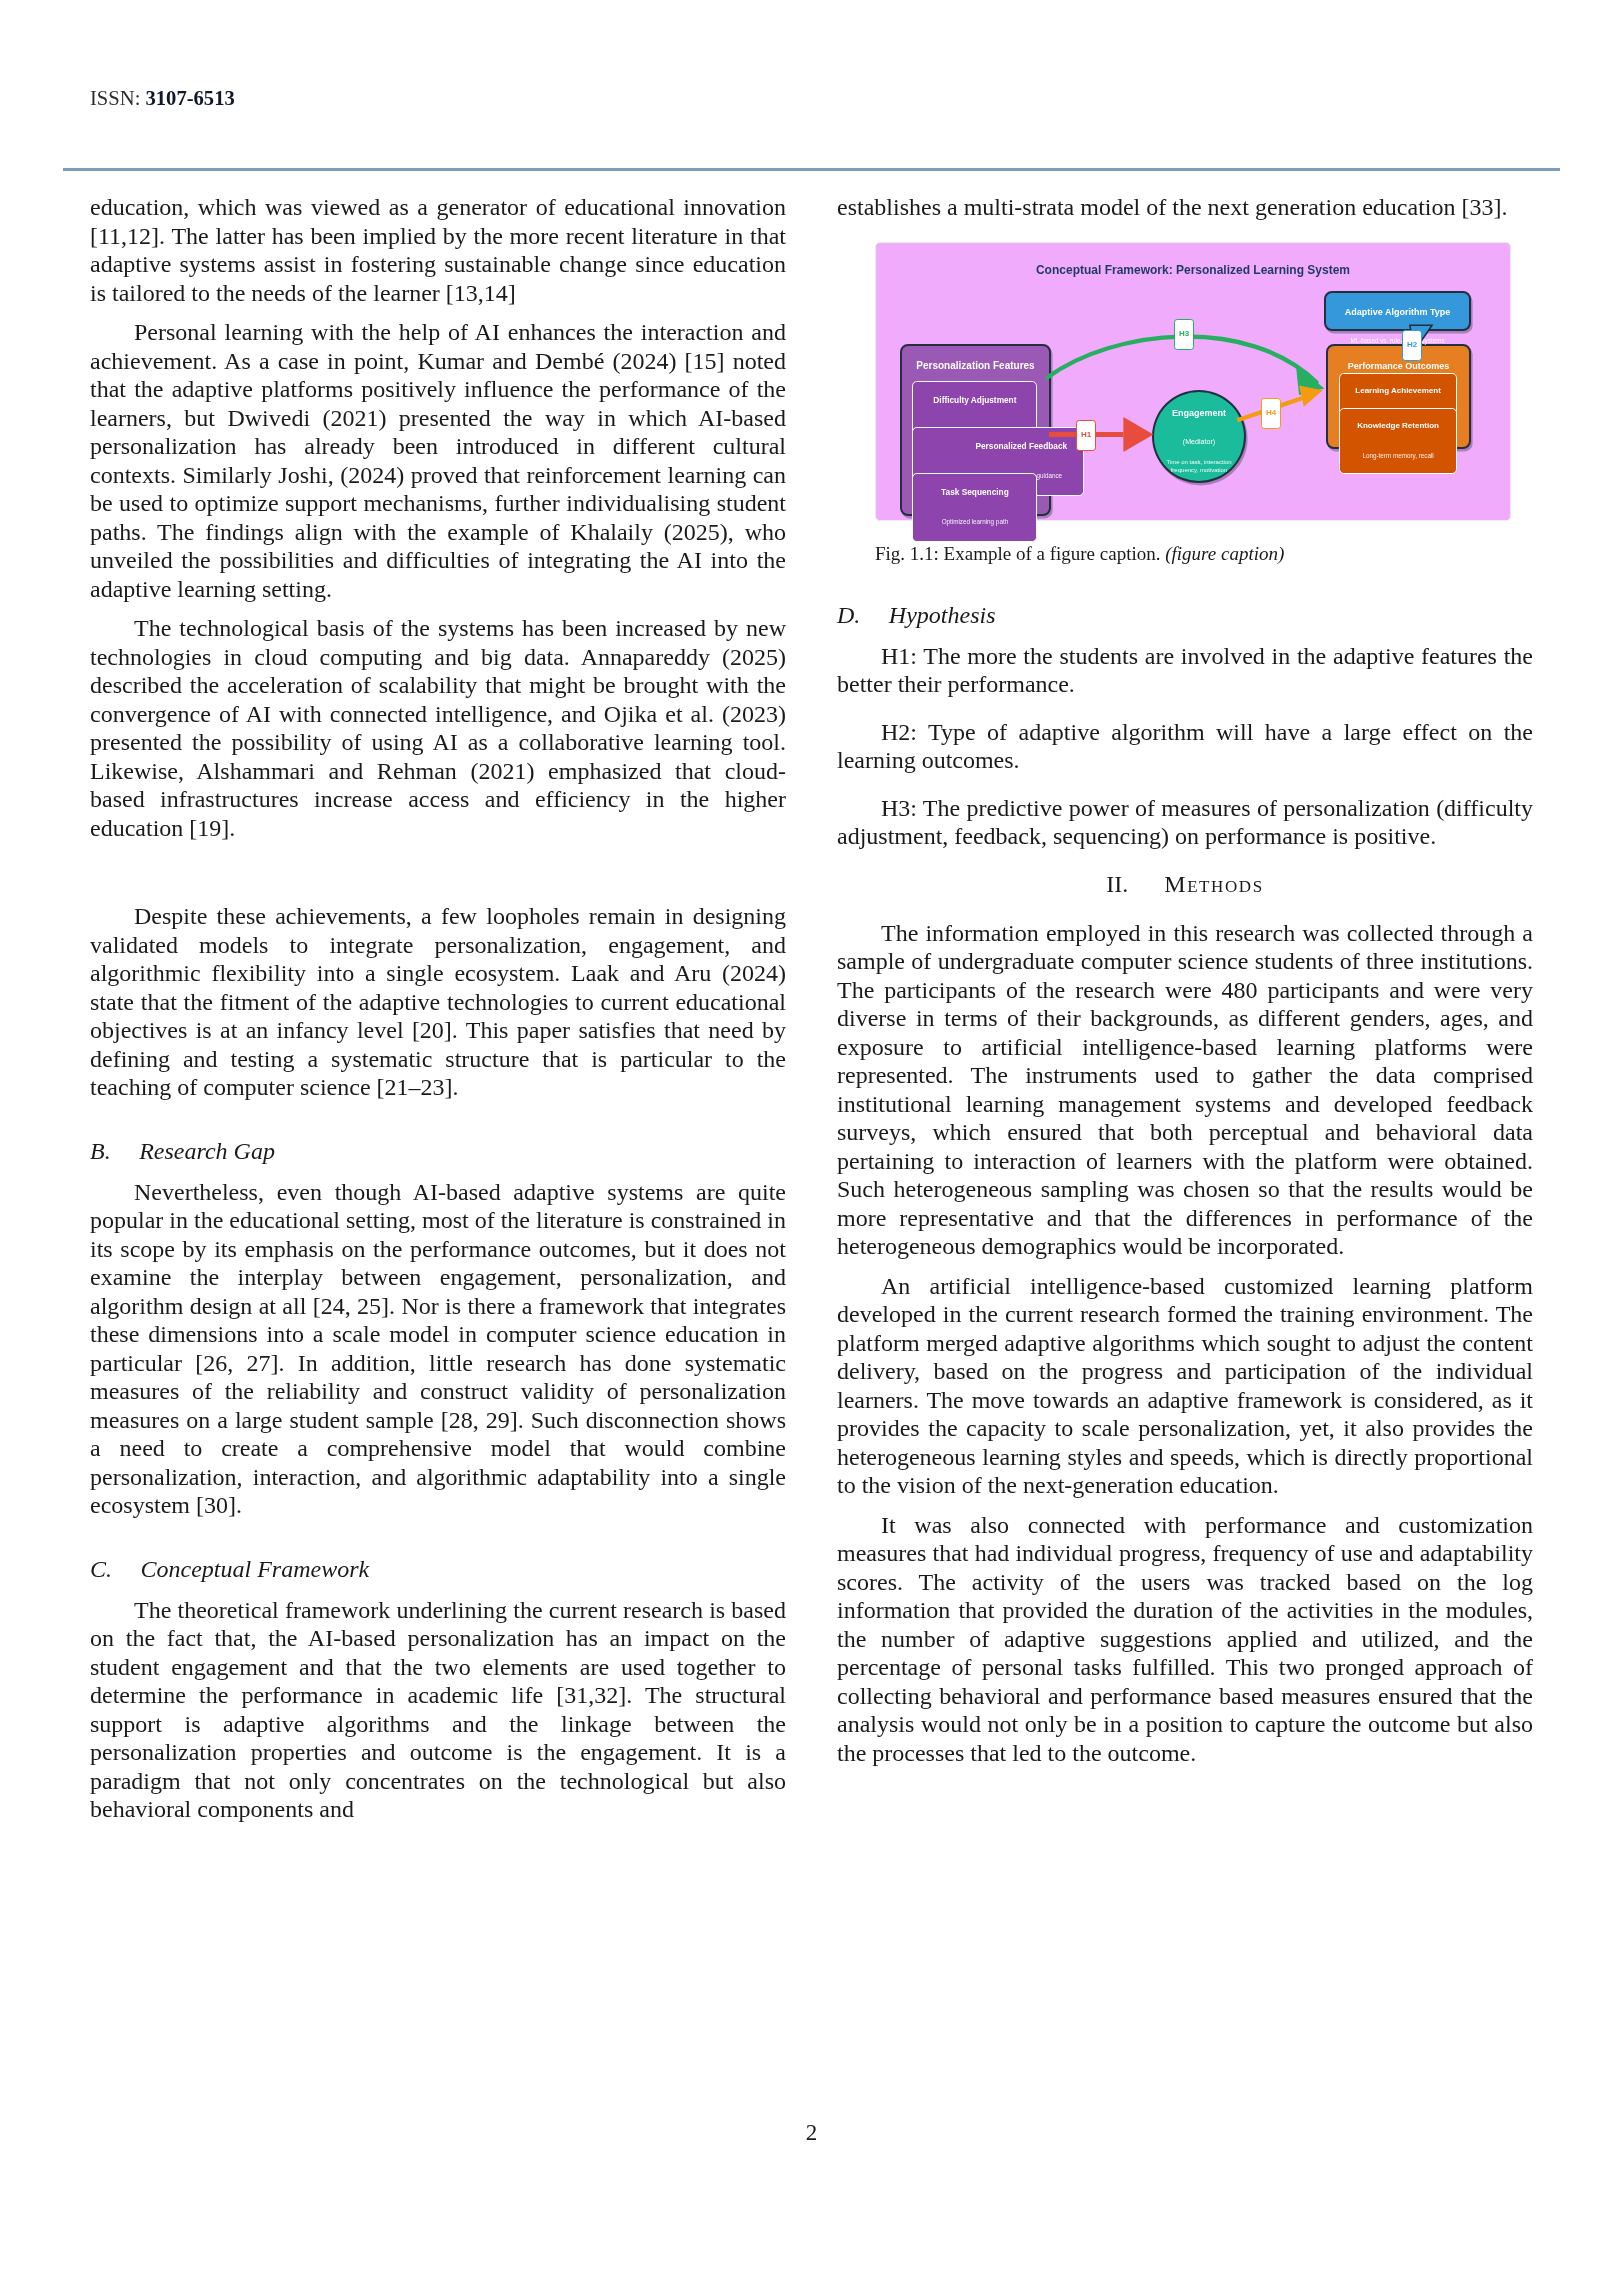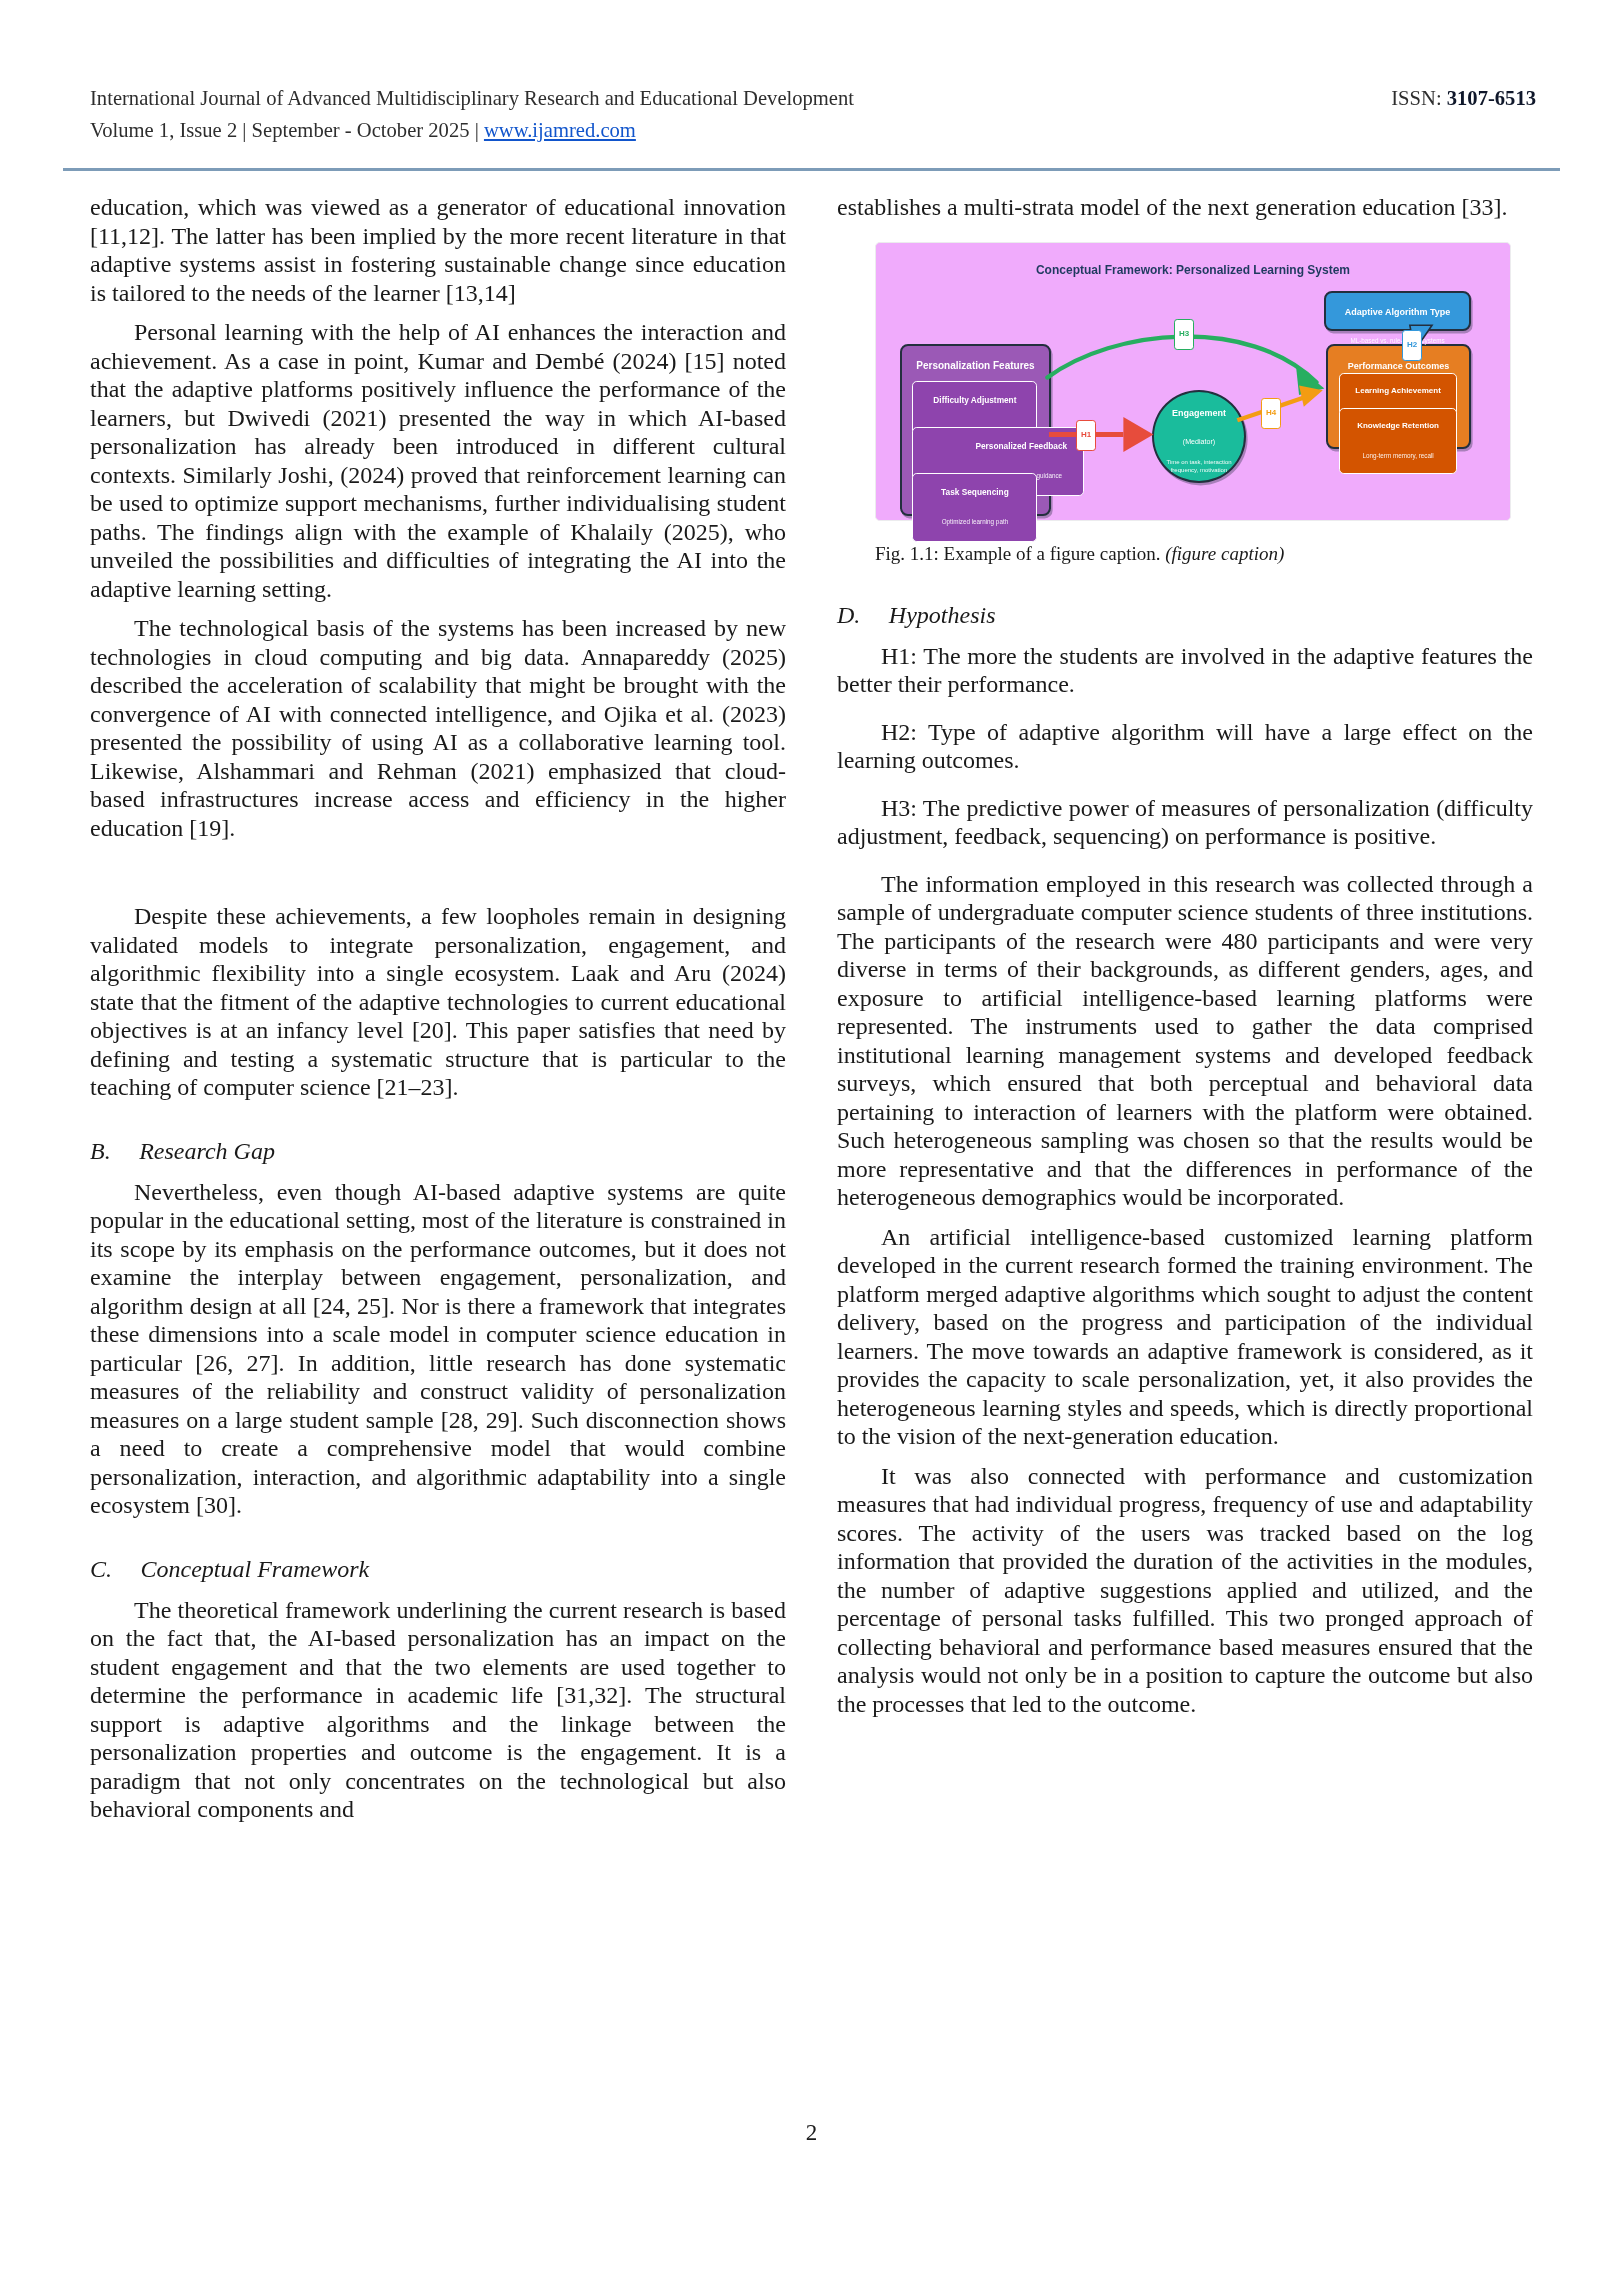--- a/index.html
+++ b/index.html
@@ -79,24 +79,20 @@
   .caption .it{font-style:italic;}
 
   .pagenum{position:absolute;top:2120px;left:0;width:100%;text-align:center;font-size:23px;}
 </style>
 </head>
 <body>
 
 <div class="page">
 
   <div class="header">
-    <div class="header-left">
-      <div>International Journal of Advanced Multidisciplinary Research and Educational Development</div>
-      <div><span>Volume 1, Issue 2 | September - October 2025 | </span><a>www.ijamred.com</a></div>
-    </div>
     <div class="issn"><span>ISSN: </span><b>3107-6513</b></div>
   </div>
   <div class="rule"></div>
 
   <div class="col col-left">
     <p class="jp noindent">education, which was viewed as a generator of educational innovation [11,12]. The latter has been implied by the more recent literature in that adaptive systems assist in fostering sustainable change since education is tailored to the needs of the learner [13,14]</p>
     <p class="jp">Personal learning with the help of AI enhances the interaction and achievement. As a case in point, Kumar and Dembé (2024) [15] noted that the adaptive platforms positively influence the performance of the learners, but Dwivedi (2021) presented the way in which AI-based personalization has already been introduced in different cultural contexts. Similarly Joshi, (2024) proved that reinforcement learning can be used to optimize support mechanisms, further individualising student paths. The findings align with the example of Khalaily (2025), who unveiled the possibilities and difficulties of integrating the AI into the adaptive learning setting.</p>
     <p class="jp">The technological basis of the systems has been increased by new technologies in cloud computing and big data. Annapareddy (2025) described the acceleration of scalability that might be brought with the convergence of AI with connected intelligence, and Ojika et al. (2023) presented the possibility of using AI as a collaborative learning tool. Likewise, Alshammari and Rehman (2021) emphasized that cloud-based infrastructures increase access and efficiency in the higher education [19].</p>
     <p class="jp gap-top">Despite these achievements, a few loopholes remain in designing validated models to integrate personalization, engagement, and algorithmic flexibility into a single ecosystem. Laak and Aru (2024) state that the fitment of the adaptive technologies to current educational objectives is at an infancy level [20]. This paper satisfies that need by defining and testing a systematic structure that is particular to the teaching of computer science [21–23].</p>
     <h3 class="subhead"><span class="lbl">B.</span><span>Research Gap</span></h3>
@@ -167,20 +163,21 @@
     </div>
 
     <div class="caption"><span>Fig. 1.1: Example of a figure caption. </span><span class="it">(figure caption)</span></div>
 
     <h3 class="subhead"><span class="lbl">D.</span><span>Hypothesis</span></h3>
 
     <p class="jp hp">H1: The more the students are involved in the adaptive features the better their performance.</p>
     <p class="jp hp">H2: Type of adaptive algorithm will have a large effect on the learning outcomes.</p>
     <p class="jp hp">H3: The predictive power of measures of personalization (difficulty adjustment, feedback, sequencing) on performance is positive.</p>
 
+    <h2 class="section-head"><span class="roman">II.</span><span class="sc">Methods</span></h2>
 
     <p class="jp">The information employed in this research was collected through a sample of undergraduate computer science students of three institutions. The participants of the research were 480 participants and were very diverse in terms of their backgrounds, as different genders, ages, and exposure to artificial intelligence-based learning platforms were represented. The instruments used to gather the data comprised institutional learning management systems and developed feedback surveys, which ensured that both perceptual and behavioral data pertaining to interaction of learners with the platform were obtained. Such heterogeneous sampling was chosen so that the results would be more representative and that the differences in performance of the heterogeneous demographics would be incorporated.</p>
     <p class="jp">An artificial intelligence-based customized learning platform developed in the current research formed the training environment. The platform merged adaptive algorithms which sought to adjust the content delivery, based on the progress and participation of the individual learners. The move towards an adaptive framework is considered, as it provides the capacity to scale personalization, yet, it also provides the heterogeneous learning styles and speeds, which is directly proportional to the vision of the next-generation education.</p>
     <p class="jp">It was also connected with performance and customization measures that had individual progress, frequency of use and adaptability scores. The activity of the users was tracked based on the log information that provided the duration of the activities in the modules, the number of adaptive suggestions applied and utilized, and the percentage of personal tasks fulfilled. This two pronged approach of collecting behavioral and performance based measures ensured that the analysis would not only be in a position to capture the outcome but also the processes that led to the outcome.</p>
   </div>
 
   <div class="pagenum">2</div>
 </div>
 
 

